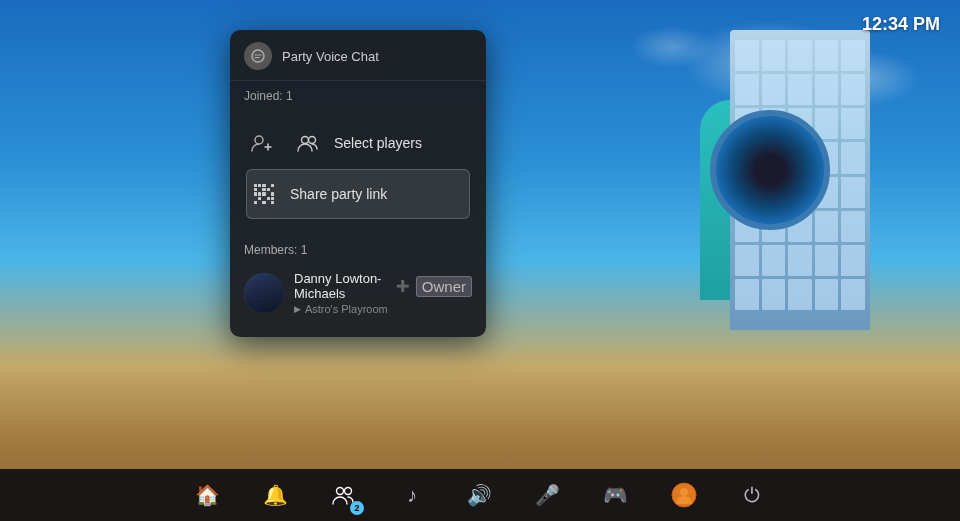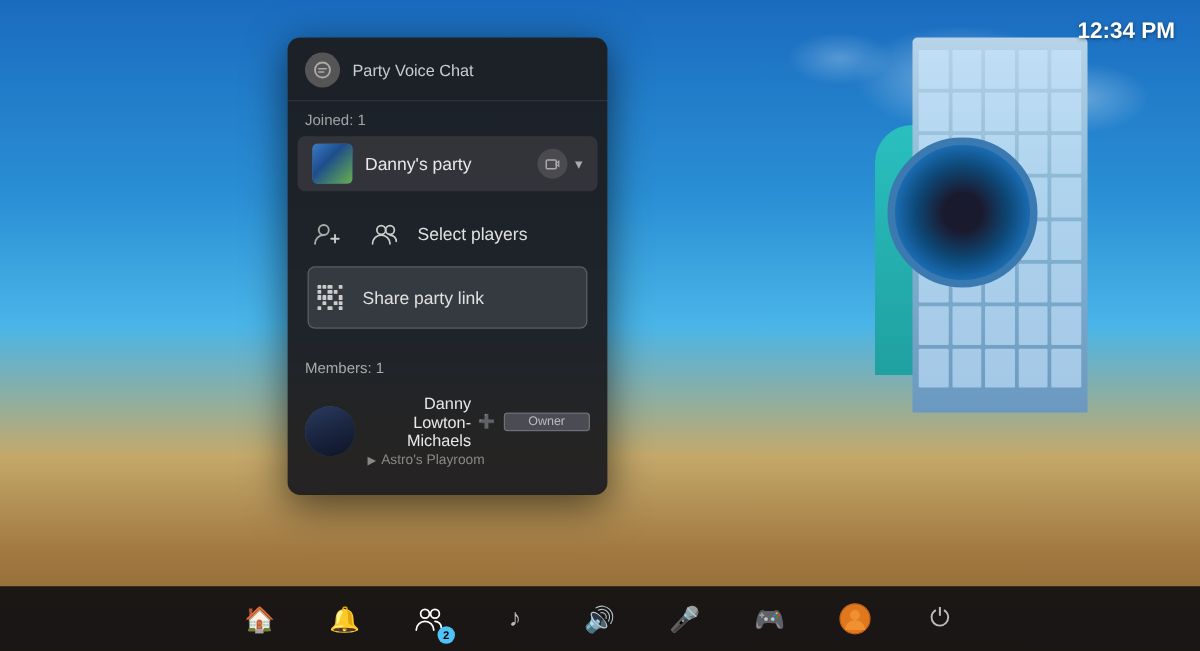--- a/index.html
+++ b/index.html
@@ -217,21 +217,20 @@
 
     .member-avatar-inner {
       width: 100%;
       height: 100%;
       background: linear-gradient(160deg, #2a3a60 0%, #1a2540 50%, #0d1525 100%);
       border-radius: 50%;
     }
 
     .member-info {
       flex: 1;
-      text-align: right;
     }
 
     .member-name-row {
       display: flex;
       align-items: center;
       gap: 6px;
       margin-bottom: 2px;
     }
 
     .member-name {
@@ -243,22 +242,22 @@
     .ps-plus-icon {
       color: #4fc3f7;
       font-size: 11px;
       font-weight: bold;
     }
 
     .owner-badge {
       background: rgba(80,80,90,0.9);
       border: 1px solid rgba(150,150,160,0.5);
       color: #bbb;
-      font-size: 10px;
-      padding: 1px 19px;
+      font-size: 15px;
+      padding: 1px 5px;
       border-radius: 3px;
     }
 
     .member-game {
       display: flex;
       align-items: center;
       gap: 4px;
       color: #888;
       font-size: 11px;
     }
@@ -457,35 +456,20 @@
       <svg width="16" height="16" viewBox="0 0 16 16" fill="none">
         <circle cx="8" cy="8" r="6" stroke="#aaa" stroke-width="1.5"></circle>
         <path d="M5 7h6M5 9.5h4" stroke="#aaa" stroke-width="1.2" stroke-linecap="round"></path>
       </svg>
     </div>
     <span class="panel-title">Party Voice Chat</span>
   </div>
 
   <div class="joined-label">Joined: 1</div>
 
-  <div class="party-row">
-    <div class="party-avatar">
-      <div class="party-avatar-img"></div>
-    </div>
-    <span class="party-name">Danny's party</span>
-    <div class="party-controls">
-      <div class="party-cam-btn">
-        <svg width="12" height="10" viewBox="0 0 12 10" fill="none">
-          <rect x="1" y="2" width="8" height="7" rx="1" stroke="#aaa" stroke-width="1.2"></rect>
-          <path d="M9 4.5L11 3v4l-2-1.5V4.5z" stroke="#aaa" stroke-width="1" fill="none"></path>
-        </svg>
-      </div>
-      <span class="party-expand-btn">▾</span>
-    </div>
-  </div>
 
   <div class="dropdown-menu">
 
     <div style="display:flex;align-items:center;padding:4px 8px 0 8px;">
       <div style="width:32px;height:32px;display:flex;align-items:center;justify-content:center;color:#ccc;font-size:18px;margin-right:6px;">
         <svg width="24" height="20" viewBox="0 0 24 20" fill="none">
           <circle cx="9" cy="7" r="4" stroke="#aaa" stroke-width="1.5"></circle>
           <path d="M2 18c0-3.866 3.134-7 7-7" stroke="#aaa" stroke-width="1.5" stroke-linecap="round"></path>
           <path d="M18 11v6M15 14h6" stroke="#ccc" stroke-width="1.5" stroke-linecap="round"></path>
         </svg>

